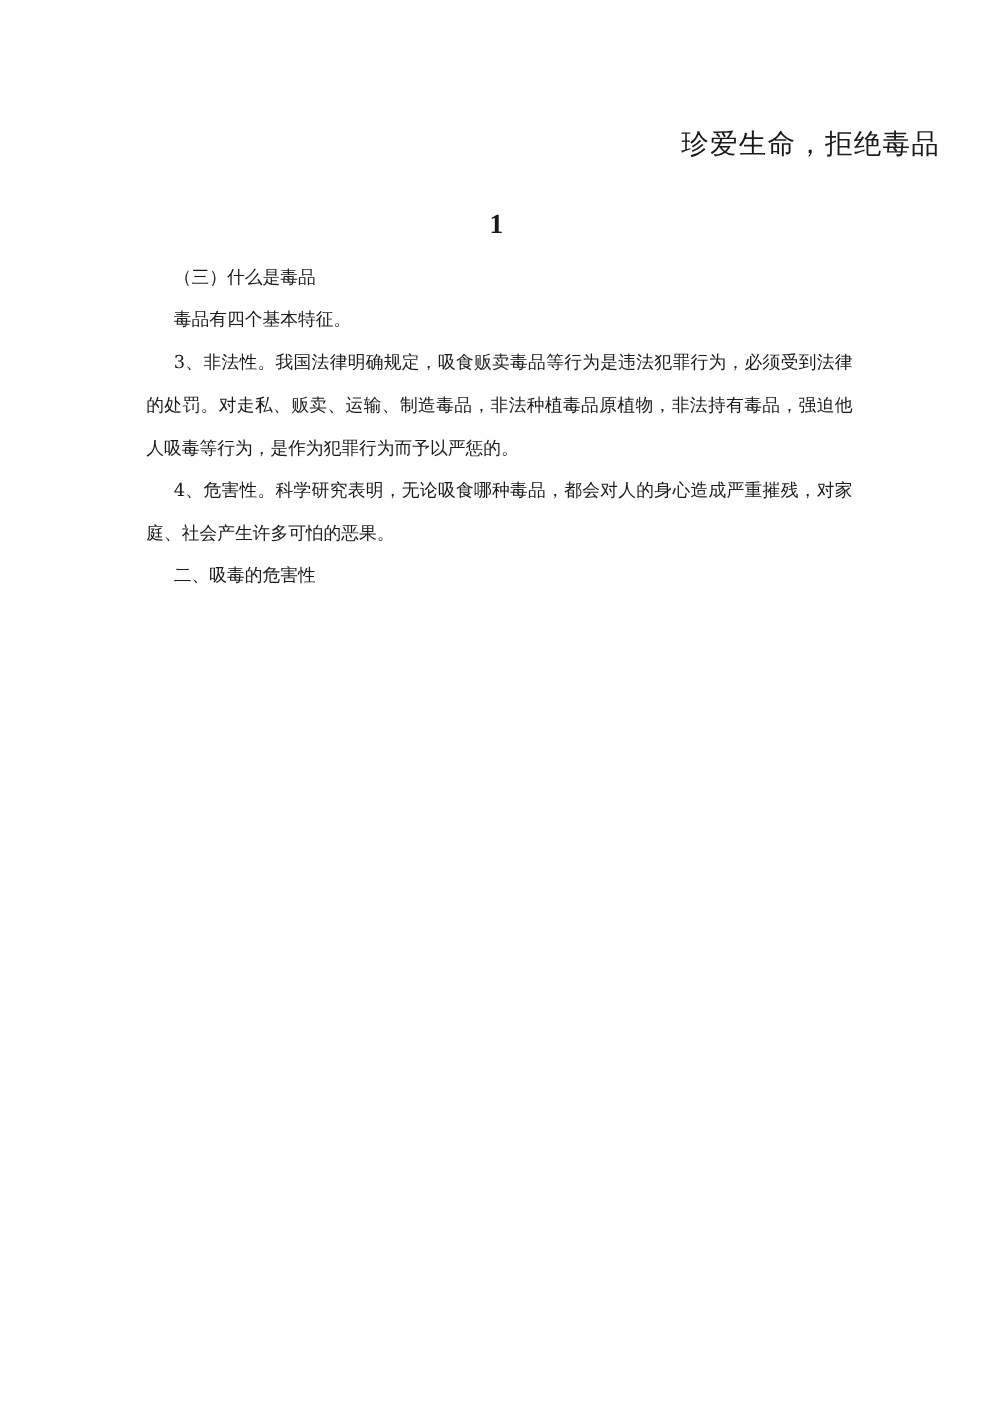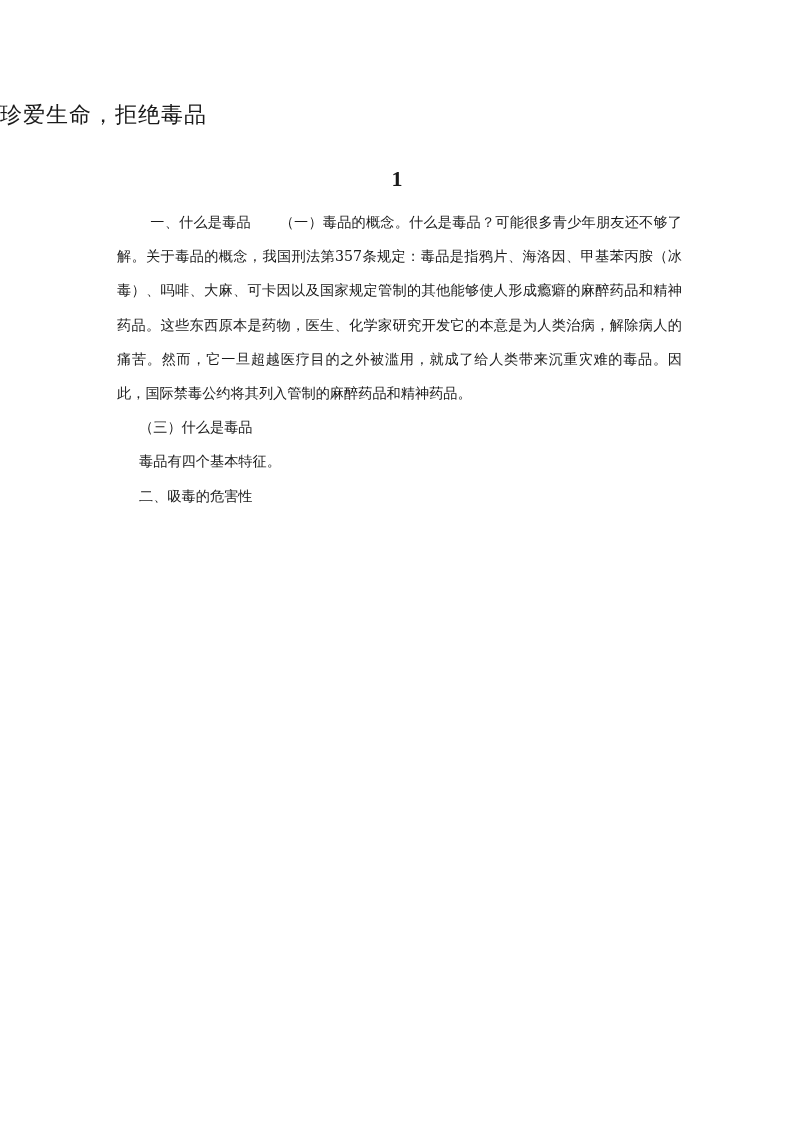--- a/index.html
+++ b/index.html
@@ -20,21 +20,21 @@
       left: 0; top: 0;
       width: 794px;
       height: 1123px;
       background: #fff;
     }
     .title {
       position: absolute;
       top: 100px;
       left: 0;
       width: 752px;
-      text-align: left;
+      text-align: right;
       font-size: 22px;
       letter-spacing: 1px;
       font-weight: normal;
       margin: 0;
     }
     .heading-num {
       position: absolute;
       top: 166px;
       left: 0;
       width: 794px;
@@ -63,18 +63,19 @@
     .indent-md { text-indent: 2.35em; }
   </style>
 </head>
 <body>
 
 <div class="page">
   <h1 class="title">珍爱生命，拒绝毒品</h1>
   <h2 class="heading-num">1</h2>
 
   <div class="body">
-    <p class="para indent-md">一、什么是毒品　　（一）毒品的概念。什么是毒品？可能很多青少年朋友还不够了解。关于毒品的概念，我国刑法第357条规定：毒品是指鸦片、海洛因、甲基苯丙胺（冰毒）、吗啡、大麻、可卡因以及国家规定管制的其他能够使人形成瘾癖的麻醉药品和精神药品。这些东西原本是药物，医生、化学家研究开发它的本意是为人类治病，解除病人的痛苦。然而，它一旦超越医疗目的之外被滥用，就成了给人类带来沉重灾难的毒品。因此，国际禁毒公约将其列入管制的麻醉药品和精神药品。</p>
     <p class="para indent-sm">（三）什么是毒品</p>
     <p class="para indent-sm">毒品有四个基本特征。</p>
+    <p class="para indent-sm">3、非法性。我国法律明确规定，吸食贩卖毒品等行为是违法犯罪行为，必须受到法律的处罚。对走私、贩卖、运输、制造毒品，非法种植毒品原植物，非法持有毒品，强迫他人吸毒等行为，是作为犯罪行为而予以严惩的。</p>
+    <p class="para indent-sm">4、危害性。科学研究表明，无论吸食哪种毒品，都会对人的身心造成严重摧残，对家庭、社会产生许多可怕的恶果。</p>
     <p class="para indent-sm">二、吸毒的危害性</p>
   </div>
 </div>
 
 </body></html>

